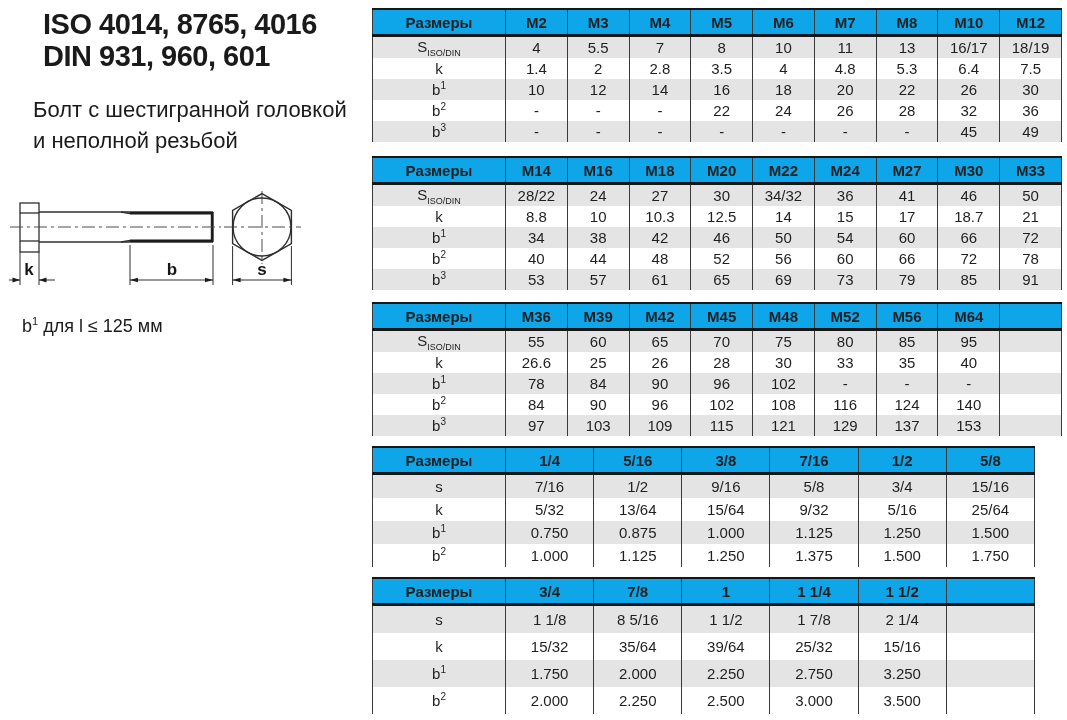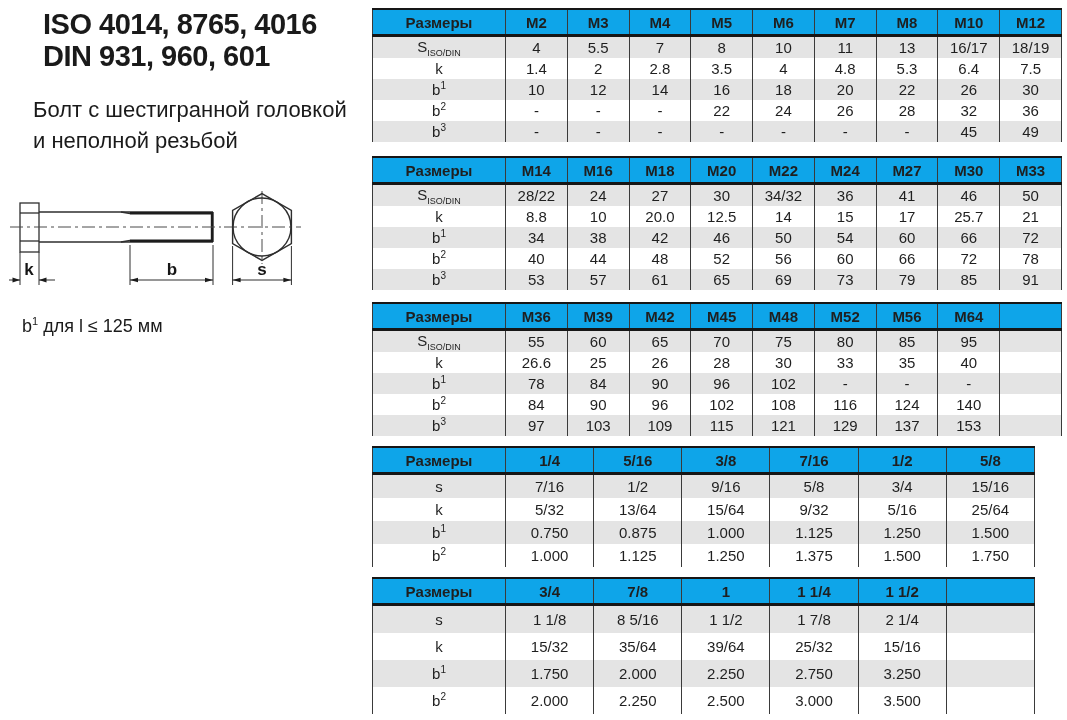--- a/index.html
+++ b/index.html
@@ -245,26 +245,26 @@
           <td>34/32</td>
           <td>36</td>
           <td>41</td>
           <td>46</td>
           <td>50</td>
         </tr>
         <tr>
           <td><span>k</span></td>
           <td>8.8</td>
           <td>10</td>
-          <td>20.0</td>
+          <td>10.3</td>
           <td>12.5</td>
           <td>14</td>
           <td>15</td>
           <td>17</td>
-          <td>25.7</td>
+          <td>18.7</td>
           <td>21</td>
         </tr>
         <tr>
           <td><span>b</span><sup>1</sup></td>
           <td>34</td>
           <td>38</td>
           <td>42</td>
           <td>46</td>
           <td>50</td>
           <td>54</td>

